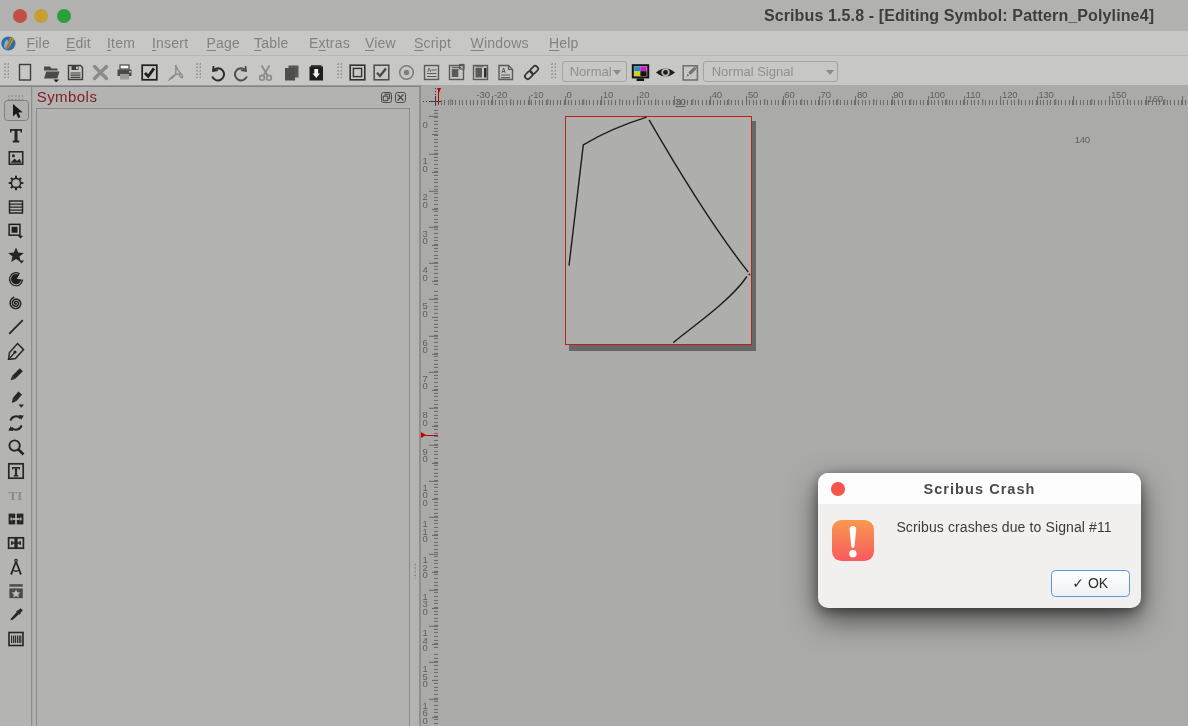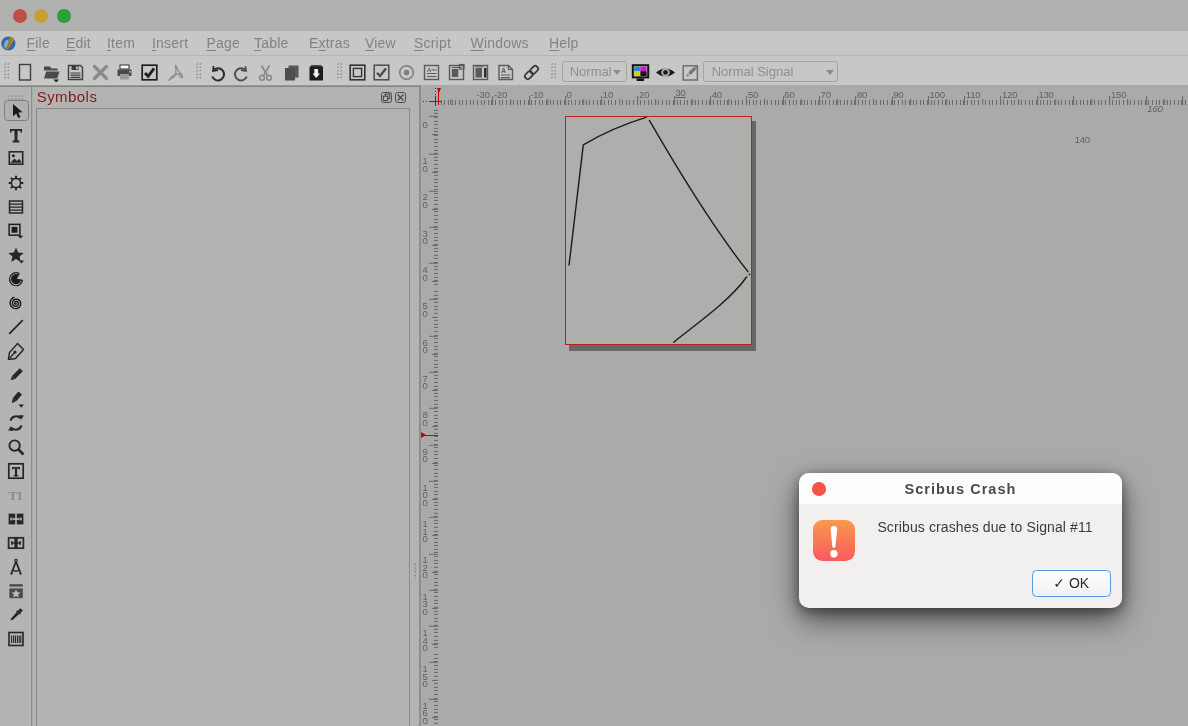--- a/index.html
+++ b/index.html
@@ -48,39 +48,40 @@
 
   
   #page-shadow { left:147.6px; top:36.3px; width:187px; height:229.6px; background:#676766; }
   #page { left:144px; top:30.8px; width:187px; height:229.6px; background:#aeaead; border:1px solid #bf2121; }
 
   
   .rlabel { position:absolute; font-size:9.5px; color:#606060; line-height:9px; letter-spacing:-0.2px; }
   .vlabel { position:absolute; font-size:9.5px; color:#606060; line-height:7.5px; width:7px; text-align:center; }
 
   
-  #dialog { left:799px; top:472.6px; width:323px; height:135px; border-radius:10px; background:#f1f0ee;
+  #dialog { left:818px; top:472.6px; width:323px; height:135px; border-radius:10px; background:#f1f0ee;
      box-shadow: 0 12px 30px rgba(0,0,0,0.55), 0 3px 12px rgba(0,0,0,0.4); }
   #dialog-title { position:absolute; left:0; top:0; width:100%; height:31.5px; background:#fdfdfd;
      border-radius:10px 10px 0 0; }
   #dialog-close { position:absolute; left:13px; top:9.7px; width:13.6px; height:13.6px; border-radius:50%; background:#f4544a; }
   #dialog-title-text { position:absolute; left:0; top:0; width:100%; height:31.5px; line-height:33px; text-align:center;
      font-size:14.5px; font-weight:bold; color:#4a4a49; letter-spacing:1.05px; }
   #dialog-icon { position:absolute; left:13.8px; top:47px; width:42.6px; height:41.6px; border-radius:9.5px;
      background:linear-gradient(180deg,#f9994e,#f95a5f); }
   #dialog-msg { position:absolute; left:78.4px; top:46.5px; font-size:14px; color:#3b3b3a; white-space:nowrap; letter-spacing:0.12px; }
   #dialog-btn { position:absolute; left:232.5px; top:97.5px; width:79.5px; height:26.5px; border:1.5px solid #569be2; border-radius:4.5px;
      background:linear-gradient(180deg,#ffffff,#eef0f3); font-size:14px; color:#2c2c2b; text-align:center; line-height:24.5px; }
 </style>
 </head>
 <body>
   <div class="abs" id="titlebar">
     <div class="abs light" style="left:13px; background:#c14f47;"></div>
     <div class="abs light" style="left:34px; background:#c79e33;"></div>
     <div class="abs light" style="left:56.5px; background:#27a138;"></div>
+    <div class="abs" id="title-text">Scribus 1.5.8 - [Editing Symbol: Pattern_Polyline4]</div>
   </div>
 
   <div class="abs" id="menubar">
     <svg class="abs" style="left:0.5px; top:5.2px" width="15" height="15" viewBox="0 0 15 15">
       <circle cx="7.4" cy="7.5" r="7.1" fill="#2e6da5"></circle>
       <path d="M3.2,11.6 Q2.4,5.6 6.4,3.4 L9.4,9.9 Q6.6,12.1 3.2,11.6 Z" fill="#85aed1"></path>
       <path d="M9.0,2.0 L11.6,1.2 L13.2,2.8 L12.0,5.2 L7.0,12.4 L4.4,13.6 L4.9,10.8 Z" fill="#bb8d3e"></path>
       <path d="M10.8,2.6 L6.2,11.8" stroke="#7d5a22" stroke-width="0.9" fill="none"></path>
     </svg>
     <span class="menu" style="left:26.5px"><u>F</u>ile</span>
@@ -463,34 +464,34 @@
     <div class="abs" id="canvas">
       <div class="abs" style="left:17px; top:15.4px; width:750px; height:4.2px; background-image:repeating-linear-gradient(90deg, transparent 0px, transparent 2.63px, #686867 2.63px, #686867 3.63px); background-position:-0.05px 0;"></div>
       <div class="abs" style="left:17px; top:13.7px; width:750px; height:5.9px; background-image:repeating-linear-gradient(90deg, transparent 0px, transparent 35.3px, #686867 35.3px, #686867 36.3px); background-position:37.25px 0;"></div>
       <div class="abs" style="left:17px; top:11px; width:750px; height:8.6px; background-image:repeating-linear-gradient(90deg, transparent 0px, transparent 35.3px, #686867 35.3px, #686867 36.3px); background-position:19.1px 0;"></div>
       <span class="rlabel" style="left:36.6px; top:5.2px;margin-left:19px;">-30</span>
       <span class="rlabel" style="left:72.9px; top:5.2px;">-20</span>
       <span class="rlabel" style="left:109.2px; top:5.2px;">-10</span>
       <span class="rlabel" style="left:145.5px; top:5.2px;">0</span>
       <span class="rlabel" style="left:181.8px; top:5.2px;">10</span>
       <span class="rlabel" style="left:218.1px; top:5.2px;">20</span>
-      <span class="rlabel" style="left:254.4px; top:3px;text-decoration:underline;">30</span>
+      <span class="rlabel" style="left:254.4px; top:12px;text-decoration:underline;">30</span>
       <span class="rlabel" style="left:290.7px; top:5.2px;">40</span>
       <span class="rlabel" style="left:327.0px; top:5.2px;">50</span>
       <span class="rlabel" style="left:363.3px; top:5.2px;">60</span>
       <span class="rlabel" style="left:399.6px; top:5.2px;">70</span>
       <span class="rlabel" style="left:435.9px; top:5.2px;">80</span>
       <span class="rlabel" style="left:472.2px; top:5.2px;">90</span>
       <span class="rlabel" style="left:508.5px; top:5.2px;">100</span>
       <span class="rlabel" style="left:544.8px; top:5.2px;">110</span>
       <span class="rlabel" style="left:581.1px; top:5.2px;">120</span>
       <span class="rlabel" style="left:617.4px; top:5.2px;">130</span>
       <span class="rlabel" style="left:653.7px; top:5.2px;margin-top:45px;">140</span>
       <span class="rlabel" style="left:690.0px; top:5.2px;">150</span>
-      <span class="rlabel" style="left:726.3px; top:19px;font-style:italic;">160</span>
+      <span class="rlabel" style="left:726.3px; top:9px;font-style:italic;">160</span>
       <div class="abs" style="left:12.9px; top:21.5px; width:4.2px; height:619.5px; background-image:repeating-linear-gradient(180deg, transparent 0px, transparent 2.63px, #686867 2.63px, #686867 3.63px); background-position:0 -0.1px;"></div>
       <div class="abs" style="left:11.2px; top:21.5px; width:5.9px; height:619.5px; background-image:repeating-linear-gradient(180deg, transparent 0px, transparent 35.3px, #686867 35.3px, #686867 36.3px); background-position:0 29.95px;"></div>
       <div class="abs" style="left:7.8px; top:21.5px; width:9.3px; height:619.5px; background-image:repeating-linear-gradient(180deg, transparent 0px, transparent 35.3px, #686867 35.3px, #686867 36.3px); background-position:0 11.8px;"></div>
       <span class="vlabel" style="left:0.7px; top:35.8px;">0</span>
       <span class="vlabel" style="left:0.7px; top:72.1px;">1<br>0</span>
       <span class="vlabel" style="left:0.7px; top:108.4px;">2<br>0</span>
       <span class="vlabel" style="left:0.7px; top:144.7px;">3<br>0</span>
       <span class="vlabel" style="left:0.7px; top:181.0px;">4<br>0</span>
       <span class="vlabel" style="left:0.7px; top:217.3px;">5<br>0</span>
       <span class="vlabel" style="left:0.7px; top:253.6px;">6<br>0</span>

